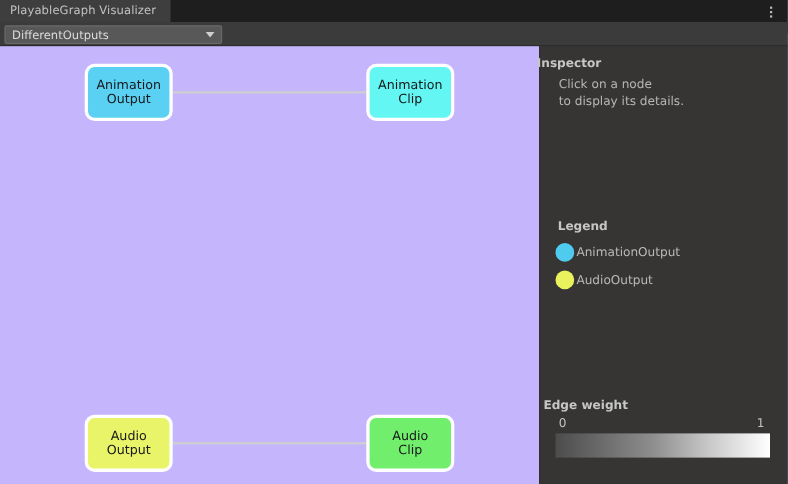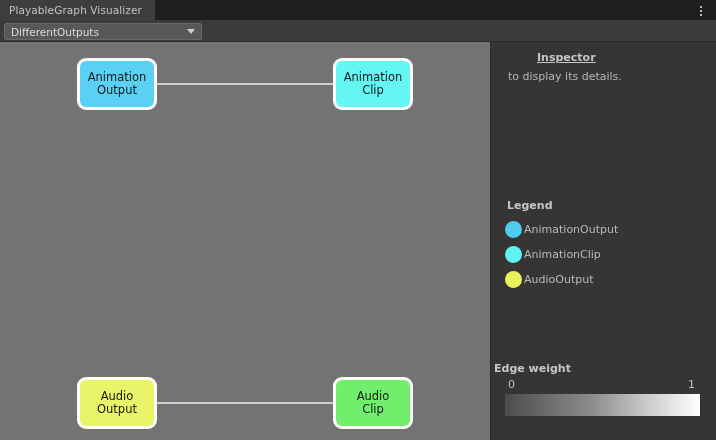--- a/index.html
+++ b/index.html
@@ -32,40 +32,40 @@
     position:absolute;left:4px;top:3px;width:198px;height:17px;
     background:#585858;border:1px solid #6a6a6a;border-radius:2px;
     box-sizing:border-box;display:flex;align-items:center;
     padding:4px 6px;cursor:pointer;
   }
   .dropdown-label{font-size:10.5px;color:#dcdcdc;flex:1;white-space:nowrap;overflow:hidden;}
   .chev{width:0;height:0;border-left:4.5px solid transparent;border-right:4.5px solid transparent;
         border-top:5px solid #cfcfcf;margin-left:4px;}
 
   
-  .canvas{position:absolute;left:0;top:42px;width:490px;height:398px;background:#737373;overflow:hidden;}
+  .canvas{position:absolute;left:0;top:42px;width:490px;height:398px;background:#c4b5fd;overflow:hidden;}
   .divider{position:absolute;left:490px;top:42px;width:1px;height:398px;background:#2f2e2c;}
   .inspector-panel{position:absolute;left:491px;top:42px;width:225px;height:398px;background:#363533;}
 
   
   .edge{position:absolute;background:#cfcfcf;height:2px;}
 
   
   .node{
     position:absolute;box-sizing:border-box;
     border:3px solid #ffffff;border-radius:9px;
     display:flex;align-items:center;justify-content:center;
     text-align:center;color:#16181a;
     font-size:11.5px;line-height:13px;font-weight:400;
     cursor:pointer;
   }
   .node span{display:block;}
 
   
-  .insp-title{position:absolute;left:537px;top:51px;font-size:11px;font-weight:bold;color:#c6c6c6;text-decoration:underline;}
+  .insp-title{position:absolute;left:488px;top:51px;font-size:11px;font-weight:bold;color:#c6c6c6;}
   .insp-body{position:absolute;left:508px;top:69px;font-size:11px;line-height:15px;color:#b6b6b6;}
 
   
   .legend-title{position:absolute;left:507px;top:199px;font-size:11px;font-weight:bold;color:#c6c6c6;text-align:right;}
   .legend-list{position:absolute;left:505px;top:217px;width:210px;}
   .legend-row{display:flex;align-items:center;height:25px;}
   .swatch{width:17px;height:17px;border-radius:50%;flex:0 0 auto;}
   .legend-label{font-size:11px;color:#b9b9b9;margin-left:2px;white-space:nowrap;}
 
   
@@ -129,32 +129,29 @@
         <span>Clip</span>
       </span>
     </div>
   </div>
 
   <div class="divider"></div>
   <div class="inspector-panel"></div>
 
   <div class="insp-title">Inspector</div>
   <div class="insp-body">
+    <div>Click on a node</div>
     <div>to display its details.</div>
   </div>
 
   <div class="legend-title">Legend</div>
   <div class="legend-list">
     <div class="legend-row">
       <span class="swatch" style="background:#4ecbef;"></span>
       <span class="legend-label">AnimationOutput</span>
-    </div>
-    <div class="legend-row">
-      <span class="swatch" style="background:#5ef5f0;"></span>
-      <span class="legend-label">AnimationClip</span>
     </div>
     <div class="legend-row">
       <span class="swatch" style="background:#eaf25e;"></span>
       <span class="legend-label">AudioOutput</span>
     </div>
   </div>
 
   <div class="ew-title">Edge weight</div>
   <div class="ew-min">0</div>
   <div class="ew-max">1</div>

